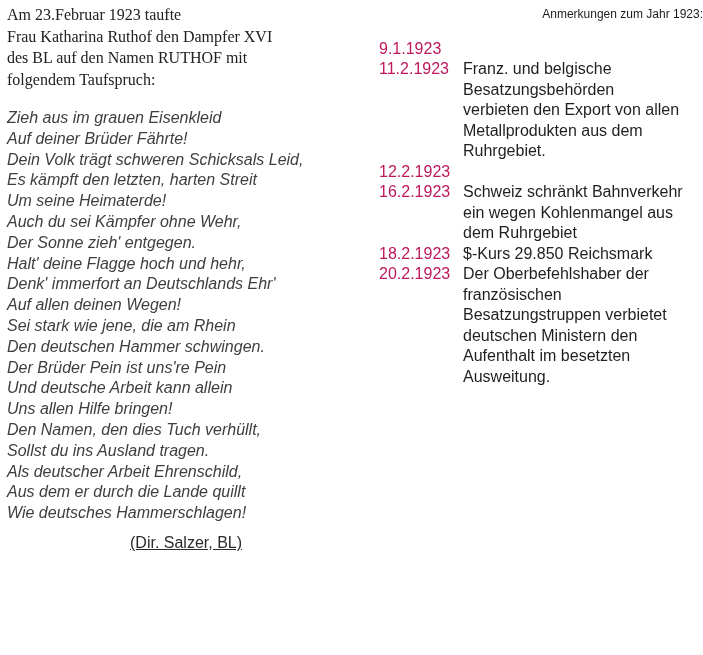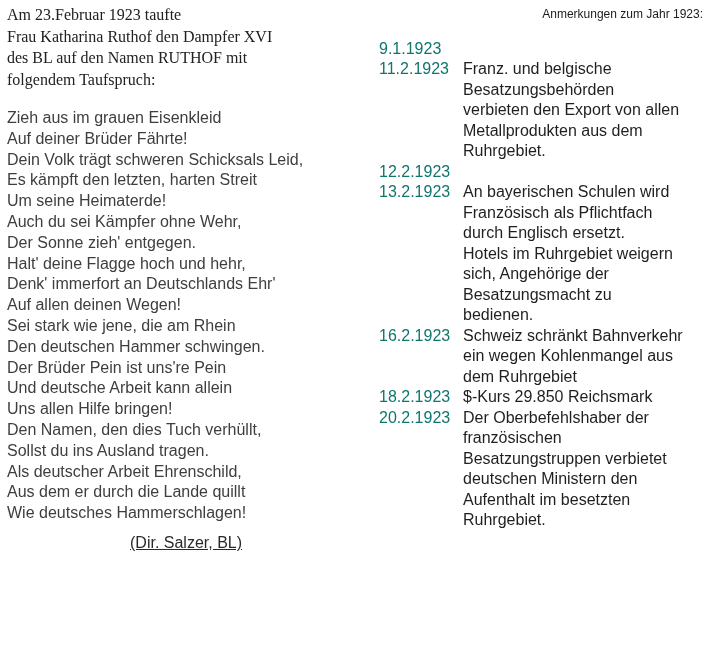--- a/index.html
+++ b/index.html
@@ -24,20 +24,21 @@
     white-space: pre-line;
     margin-bottom: 20px;
   }
   .para-christening {
     white-space: pre-line;
     margin-bottom: 18px;
     font-family: Liberation Serif, serif;
   }
   .poem {
     white-space: pre-line;
+    font-style: italic;
     line-height: 20.8px;
     color: #3e3e3e;
   }
   .attribution {
     margin-top: 8px;
     margin-left: 123px;
     color: #2a2a2a;
     text-decoration: underline;
   }
   .right-col {
@@ -51,21 +52,21 @@
     font-size: 12px;
     font-weight: 400;
     text-align: right;
     margin-bottom: 14px;
     color: #1c1c1c;
   }
   .entries { width: 100%; }
   .entry { display: flex; align-items: flex-start; }
   .entry .date {
     flex: 0 0 84px;
-    color: #0f766e;
+    color: #be185d;
   }
   .entry .text {
     flex: 1;
     white-space: pre-line;
     color: #1f1f1f;
   }
 </style>
 </head>
 <body>
 
@@ -114,49 +115,39 @@
 Besatzungsbehörden
 verbieten den Export von allen
 Metallprodukten aus dem
 Ruhrgebiet.</span>
       </div>
 
       <div class="entry">
         <span class="date">12.2.1923</span>
       </div>
 
-      <div class="entry">
-        <span class="date">13.2.1923</span>
-        <span class="text">An bayerischen Schulen wird
-Französisch als Pflichtfach
-durch Englisch ersetzt.
-Hotels im Ruhrgebiet weigern
-sich, Angehörige der
-Besatzungsmacht zu
-bedienen.</span>
-      </div>
 
       <div class="entry">
         <span class="date">16.2.1923</span>
         <span class="text">Schweiz schränkt Bahnverkehr
 ein wegen Kohlenmangel aus
 dem Ruhrgebiet</span>
       </div>
 
       <div class="entry">
         <span class="date">18.2.1923</span>
         <span class="text">$-Kurs 29.850 Reichsmark</span>
       </div>
 
       <div class="entry">
         <span class="date">20.2.1923</span>
         <span class="text">Der Oberbefehlshaber der
 französischen
 Besatzungstruppen verbietet
 deutschen Ministern den
 Aufenthalt im besetzten
-Ruhrgebiet.</span>
+Ausweitung.</span>
       </div>
 
     </div>
   </section>
 
 </main>
 
 </body></html>

